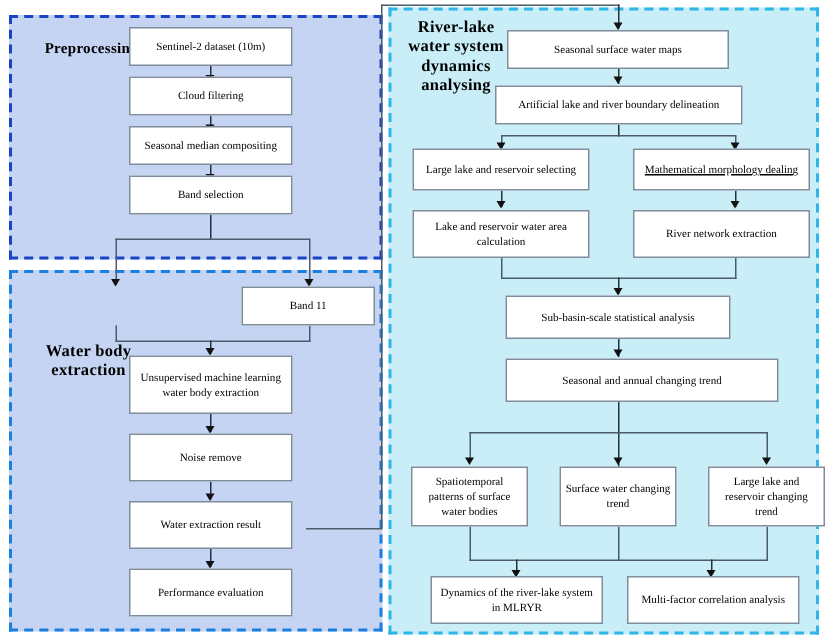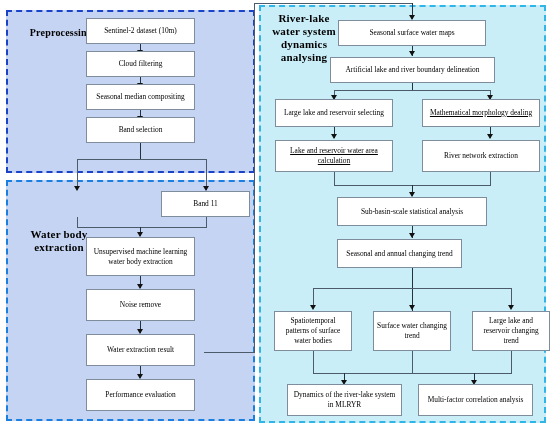--- a/index.html
+++ b/index.html
@@ -208,33 +208,33 @@
   </div>
 
   <div class="box" style="left:275px;top:99px;width:118px;height:28px;">
     <span>Large lake and reservoir selecting</span>
   </div>
 
   <div class="box" style="left:422px;top:99px;width:118px;height:28px;text-decoration:underline;">
     <span>Mathematical morphology dealing</span>
   </div>
 
-  <div class="box" style="left:275px;top:140px;width:118px;height:32px;text-decoration:underline;">
+  <div class="box" style="left:275px;top:140px;width:118px;height:32px;">
     <span>Lake and reservoir water area calculation</span>
   </div>
 
   <div class="box" style="left:422px;top:140px;width:118px;height:32px;">
     <span>River network extraction</span>
   </div>
 
   <div class="box" style="left:337px;top:197px;width:150px;height:29px;">
     <span>Sub-basin-scale statistical analysis</span>
   </div>
 
-  <div class="box" style="left:337px;top:239px;width:125px;height:29px;">
+  <div class="box" style="left:337px;top:239px;width:182px;height:29px;">
     <span>Seasonal and annual changing trend</span>
   </div>
 
   <div class="box" style="left:274px;top:311px;width:78px;height:40px;">
     <span>Spatiotemporal patterns of surface water bodies</span>
   </div>
 
   <div class="box" style="left:373px;top:311px;width:78px;height:40px;">
     <span>Surface water changing trend</span>
   </div>

